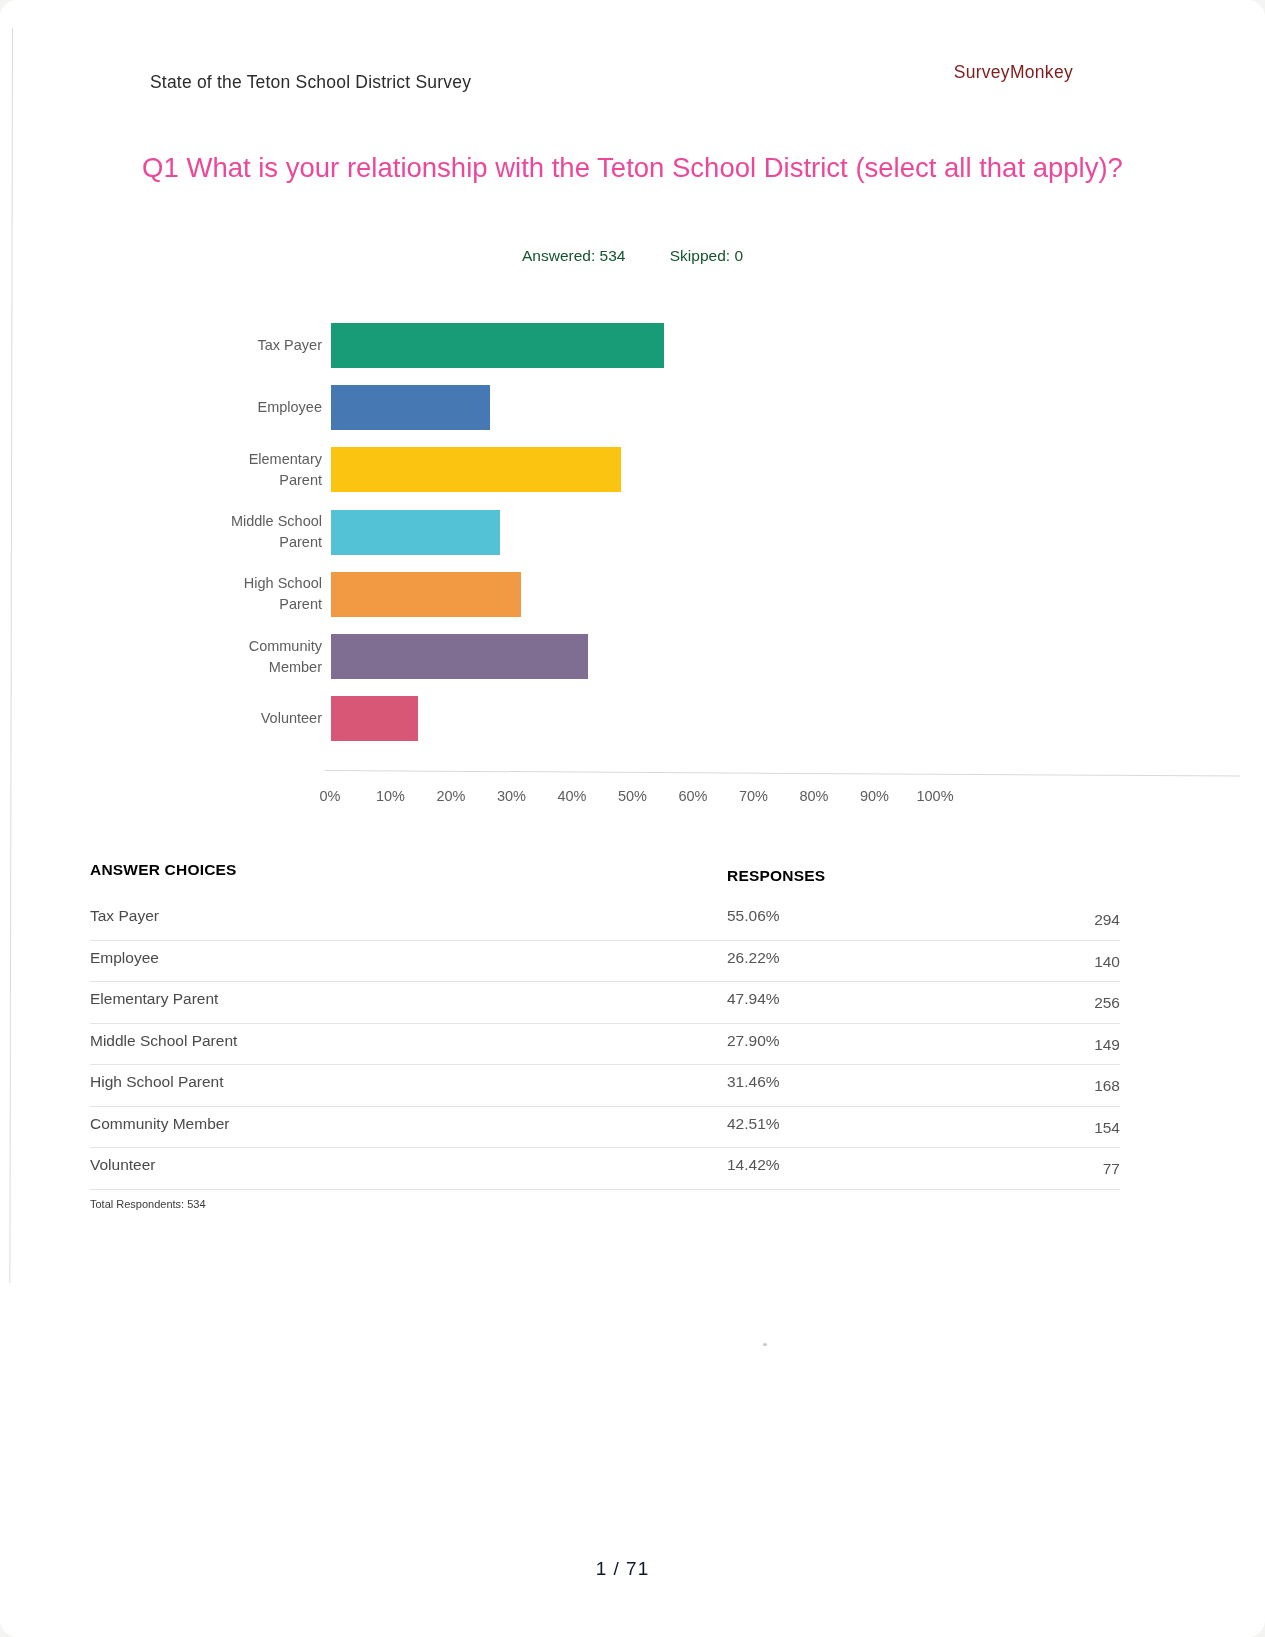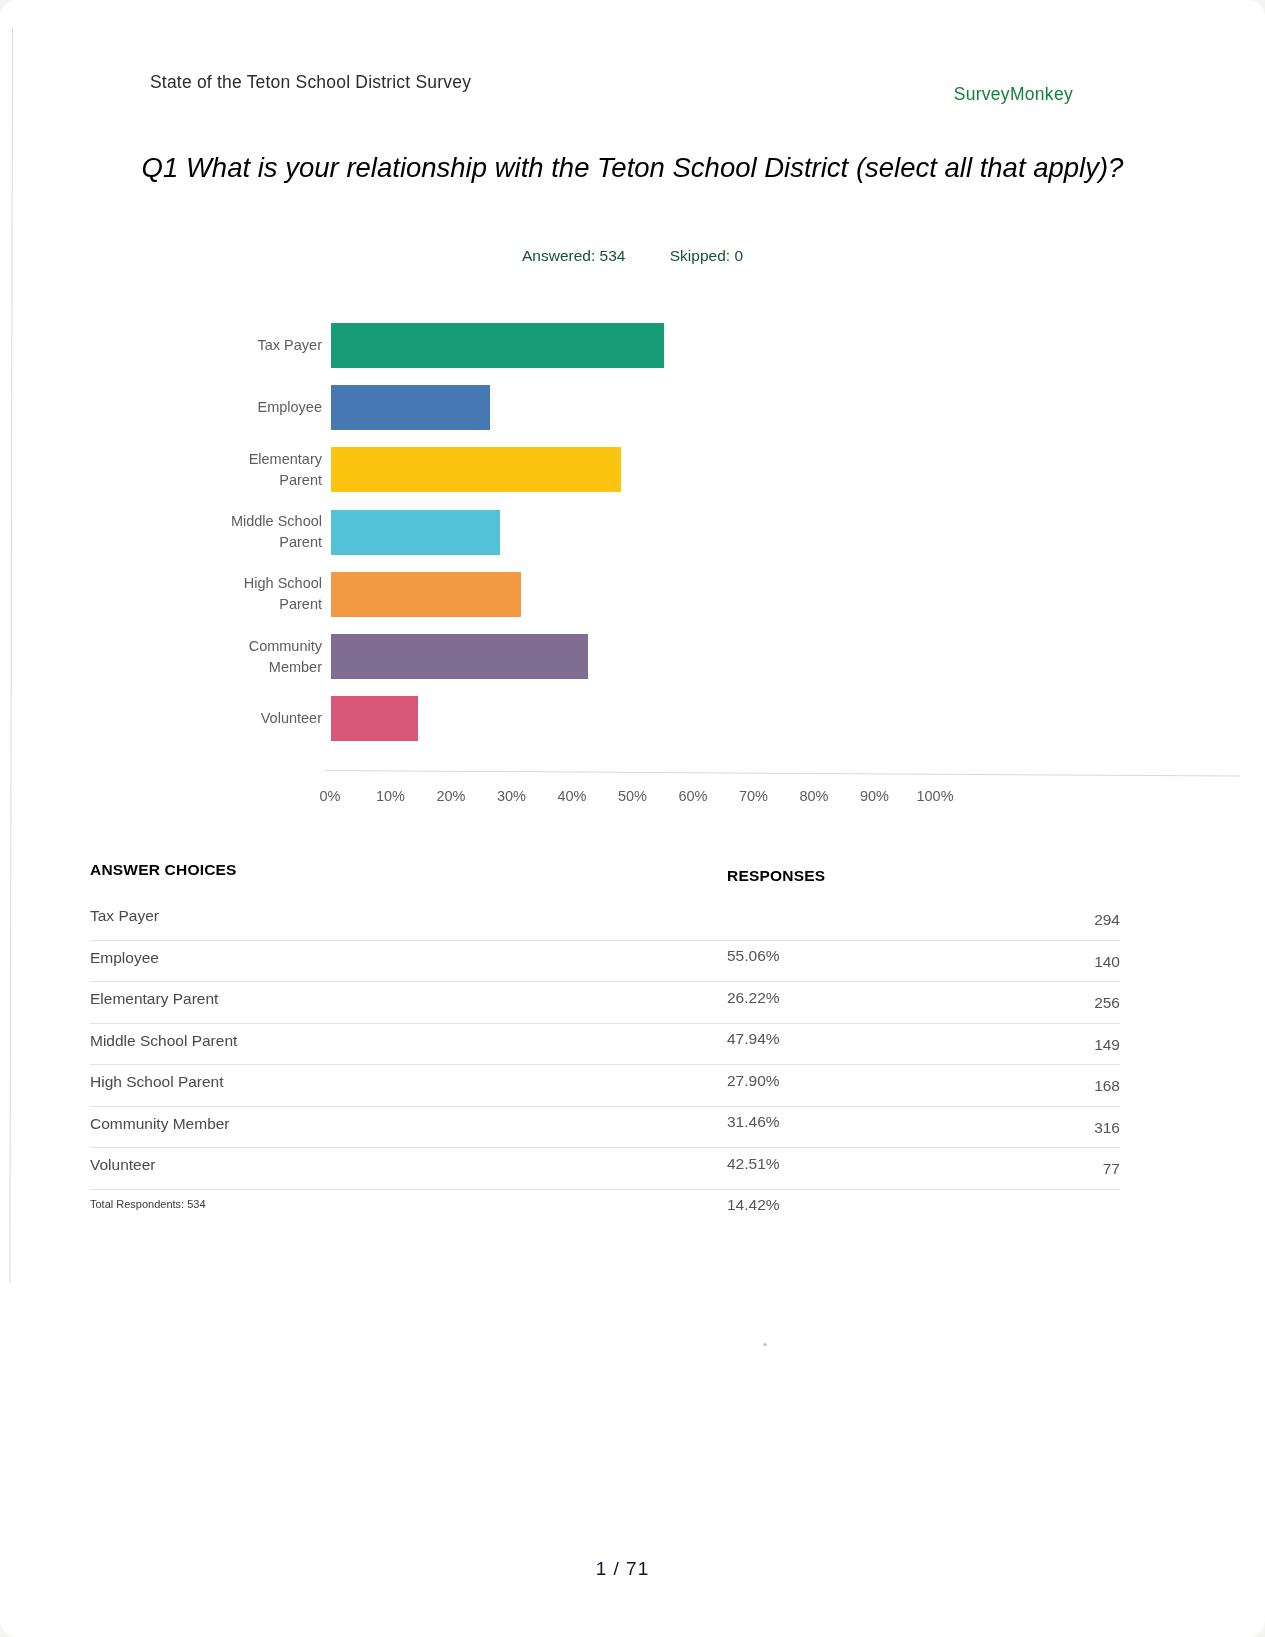--- a/index.html
+++ b/index.html
@@ -19,28 +19,28 @@
   .scan-speck{
     position:absolute;left:763px;top:1343px;width:4px;height:3px;
     background:#b9b9b9;border-radius:50%;opacity:.8;
   }
   
   .hdr-left{
     position:absolute;left:150px;top:72px;
     font-size:17.5px;color:#2c2c2c;letter-spacing:.2px;white-space:nowrap;
   }
   .hdr-right{
-    position:absolute;right:192px;top:84px;
-    font-size:17.5px;color:#15803d;letter-spacing:.3px;white-space:nowrap;
+    position:absolute;right:192px;top:62px;
+    font-size:17.5px;color:#7f1d1d;letter-spacing:.3px;white-space:nowrap;
   }
   
   .q-title{
     position:absolute;left:50%;top:148px;transform:translateX(-50%);
     width:1040px;max-width:1040px;
-    font-size:27.5px;line-height:1.42;color:#000000;text-align:center;font-style:italic;
+    font-size:27.5px;line-height:1.42;color:#ec4899;text-align:center;
   }
   .answered-line{
     position:absolute;left:50%;top:247px;transform:translateX(-50%);
     font-size:15.5px;color:#14532d;white-space:nowrap;
   }
   .answered-line .pair{margin:0 20px;}
   
   .chart{
     position:absolute;left:215px;top:314px;width:740px;
   }
@@ -72,21 +72,21 @@
   }
   .t-hdr{
     position:relative;height:44px;font-weight:bold;color:#000000;
   }
   .t-hdr .h1{position:absolute;left:0;top:6px;letter-spacing:.2px;}
   .t-hdr .h2{position:absolute;left:637px;top:12px;letter-spacing:.2px;}
   .t-row{
     position:relative;height:40.5px;border-bottom:1px solid #e6e4e1;
   }
   .t-row .c-lab{position:absolute;left:0;top:8px;color:#4a4a4a;}
-  .t-row .c-pct{position:absolute;left:637px;top:8px;color:#555;margin-top:40px;}
+  .t-row .c-pct{position:absolute;left:637px;top:8px;color:#555;}
   .t-row .c-cnt{position:absolute;right:0;top:12px;color:#555;}
   .t-total{
     position:relative;height:40px;padding-top:8px;color:#3a3a3a;font-size:11px;
   }
   
   .footer{
     position:absolute;left:0;right:20px;top:1558px;
     text-align:center;font-size:19px;color:#0f172a;letter-spacing:1px;
   }
 </style>
@@ -182,21 +182,21 @@
           <span class="c-cnt">149</span>
         </div>
         <div class="t-row">
           <span class="c-lab">High School Parent</span>
           <span class="c-pct">31.46%</span>
           <span class="c-cnt">168</span>
         </div>
         <div class="t-row">
           <span class="c-lab">Community Member</span>
           <span class="c-pct">42.51%</span>
-          <span class="c-cnt">316</span>
+          <span class="c-cnt">154</span>
         </div>
         <div class="t-row">
           <span class="c-lab">Volunteer</span>
           <span class="c-pct">14.42%</span>
           <span class="c-cnt">77</span>
         </div>
       </div>
     <div class="t-total"><span>Total Respondents:</span>&nbsp;<span>534</span></div>
   </div>
 

